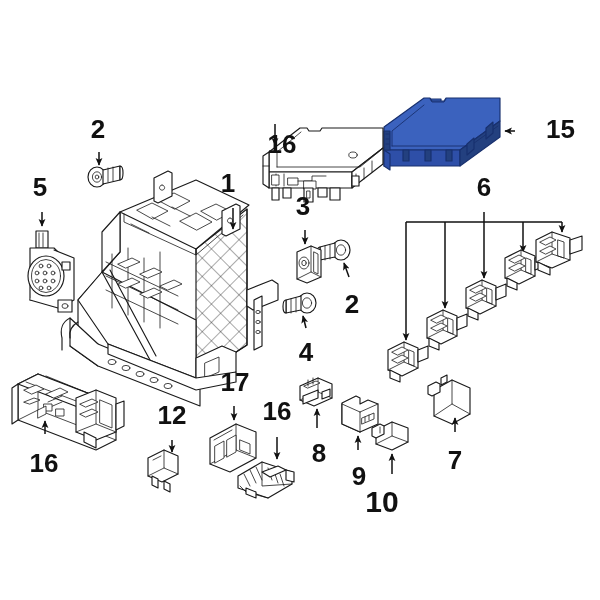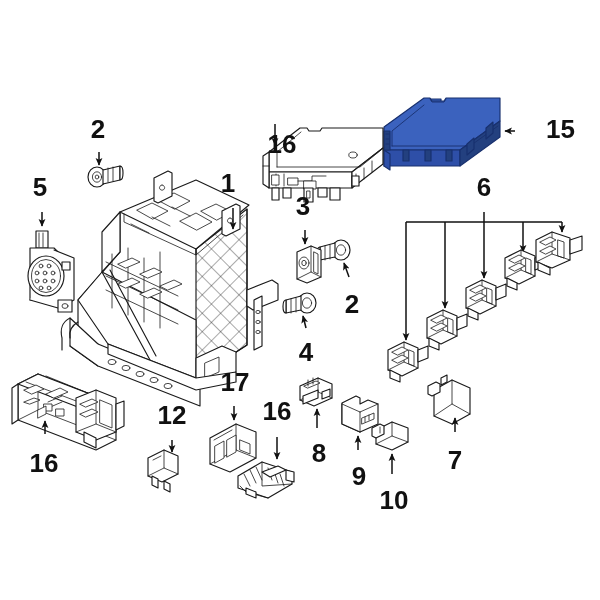--- a/index.html
+++ b/index.html
@@ -415,21 +415,21 @@
   <div class="lbl" style="left:228px;top:196px;font-size:26px;transform:translate(-50%,-100%);">1</div>
   <div class="lbl" style="left:98px;top:142px;font-size:26px;transform:translate(-50%,-100%);">2</div>
   <div class="lbl" style="left:352px;top:291px;font-size:26px;transform:translate(-50%,0);">2</div>
   <div class="lbl" style="left:303px;top:219px;font-size:26px;transform:translate(-50%,-100%);">3</div>
   <div class="lbl" style="left:306px;top:339px;font-size:26px;transform:translate(-50%,0);">4</div>
   <div class="lbl" style="left:40px;top:200px;font-size:26px;transform:translate(-50%,-100%);">5</div>
   <div class="lbl" style="left:484px;top:200px;font-size:26px;transform:translate(-50%,-100%);">6</div>
   <div class="lbl" style="left:455px;top:447px;font-size:26px;transform:translate(-50%,0);">7</div>
   <div class="lbl" style="left:319px;top:440px;font-size:26px;transform:translate(-50%,0);">8</div>
   <div class="lbl" style="left:359px;top:463px;font-size:26px;transform:translate(-50%,0);">9</div>
-  <div class="lbl" style="left:394px;top:487px;font-size:26px;transform:translate(-50%,0);">10</div>
+  <div class="lbl" style="left:382px;top:487px;font-size:30px;transform:translate(-50%,0);">10</div>
   <div class="lbl" style="left:44px;top:450px;font-size:26px;transform:translate(-50%,0);">16</div>
   <div class="lbl" style="left:172px;top:428px;font-size:26px;transform:translate(-50%,-100%);">12</div>
   <div class="lbl" style="left:235px;top:395px;font-size:26px;transform:translate(-50%,-100%);">17</div>
   <div class="lbl" style="left:277px;top:424px;font-size:26px;transform:translate(-50%,-100%);">16</div>
   <div class="lbl" style="left:546px;top:129px;font-size:26px;transform:translate(0,-50%);">15</div>
   <div class="lbl" style="left:282px;top:113px;font-size:26px;transform:translate(-50%,-100%);margin-top:44px;">16</div>
 
 </div>
 
 </body></html>

